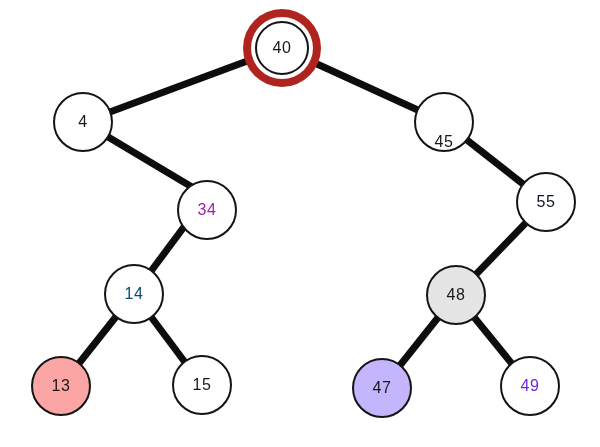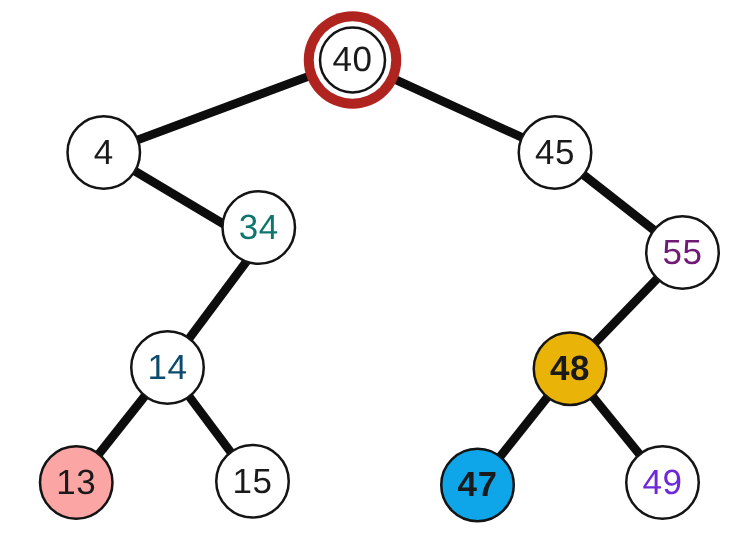--- a/index.html
+++ b/index.html
@@ -22,21 +22,21 @@
     z-index: 1;
   }
   .node {
     position: absolute;
     box-sizing: border-box;
     border-radius: 50%;
     display: flex;
     align-items: center;
     justify-content: center;
     z-index: 2;
-    font-size: 28px;
+    font-size: 16px;
     letter-spacing: 0.5px;
     user-select: none;
   }
   .node .label {
     line-height: 1;
   }
 </style>
 </head>
 <body>
 
@@ -53,41 +53,41 @@
       <line x1="456" y1="295" x2="382" y2="388" stroke="#0d0d0d" stroke-width="7"></line>
       <line x1="456" y1="295" x2="530" y2="386" stroke="#0d0d0d" stroke-width="7"></line>
     </svg>
   <div id="node-layer">
       <div class="node" style="left: 255px; top: 21px; width: 54px; height: 54px; background: rgb(255, 255, 255); border: 2px solid rgb(20, 20, 20); color: rgb(26, 26, 26); box-shadow: rgb(255, 255, 255) 0px 0px 0px 4px, rgb(176, 36, 32) 0px 0px 0px 12px;">
         <span class="label">40</span>
       </div>
       <div class="node" style="left: 53px; top: 92px; width: 60px; height: 60px; background: rgb(255, 255, 255); border: 2px solid rgb(20, 20, 20); color: rgb(26, 26, 26);">
         <span class="label">4</span>
       </div>
-      <div class="node" style="left: 414px; top: 92px; width: 60px; height: 60px; background: rgb(255, 255, 255); border: 2px solid rgb(20, 20, 20); color: rgb(26, 26, 26);">
+      <div class="node" style="left: 414px; top: 92px; width: 60px; height: 60px; background: rgb(255, 255, 255); border: 2px solid rgb(20, 20, 20); color: rgb(26, 26, 26); align-items: flex-end;">
         <span class="label">45</span>
       </div>
-      <div class="node" style="left: 177px; top: 152px; width: 60px; height: 60px; background: rgb(255, 255, 255); border: 2px solid rgb(20, 20, 20); color: #0f766e;">
+      <div class="node" style="left: 177px; top: 180px; width: 60px; height: 60px; background: rgb(255, 255, 255); border: 2px solid rgb(20, 20, 20); color: #a21caf;">
         <span class="label">34</span>
       </div>
-      <div class="node" style="left: 516px; top: 172px; width: 60px; height: 60px; background: rgb(255, 255, 255); border: 2px solid rgb(20, 20, 20); color: #701a75;">
+      <div class="node" style="left: 516px; top: 172px; width: 60px; height: 60px; background: rgb(255, 255, 255); border: 2px solid rgb(20, 20, 20); color: #0f172a;">
         <span class="label">55</span>
       </div>
       <div class="node" style="left: 104px; top: 264px; width: 60px; height: 60px; background: rgb(255, 255, 255); border: 2px solid rgb(20, 20, 20); color: #0c4a6e;">
         <span class="label">14</span>
       </div>
-      <div class="node" style="left: 426px; top: 265px; width: 60px; height: 60px; background: #eab308; border: 2px solid rgb(20, 20, 20); color: rgb(26, 26, 26); font-weight: bold;">
+      <div class="node" style="left: 426px; top: 265px; width: 60px; height: 60px; background: #e5e5e5; border: 2px solid rgb(20, 20, 20); color: rgb(26, 26, 26);">
         <span class="label">48</span>
       </div>
       <div class="node" style="left: 31px; top: 356px; width: 60px; height: 60px; background: #fca5a5; border: 2px solid rgb(20, 20, 20); color: rgb(26, 26, 26);">
         <span class="label">13</span>
       </div>
       <div class="node" style="left: 172px; top: 355px; width: 60px; height: 60px; background: rgb(255, 255, 255); border: 2px solid rgb(20, 20, 20); color: rgb(26, 26, 26);">
         <span class="label">15</span>
       </div>
-      <div class="node" style="left: 352px; top: 358px; width: 60px; height: 60px; background: #0ea5e9; border: 2px solid rgb(20, 20, 20); color: rgb(26, 26, 26); font-weight: bold;">
+      <div class="node" style="left: 352px; top: 358px; width: 60px; height: 60px; background: #c4b5fd; border: 2px solid rgb(20, 20, 20); color: rgb(26, 26, 26);">
         <span class="label">47</span>
       </div>
       <div class="node" style="left: 500px; top: 356px; width: 60px; height: 60px; background: rgb(255, 255, 255); border: 2px solid rgb(20, 20, 20); color: #6d28d9;">
         <span class="label">49</span>
       </div>
     </div>
 </div>
 
 </body></html>

